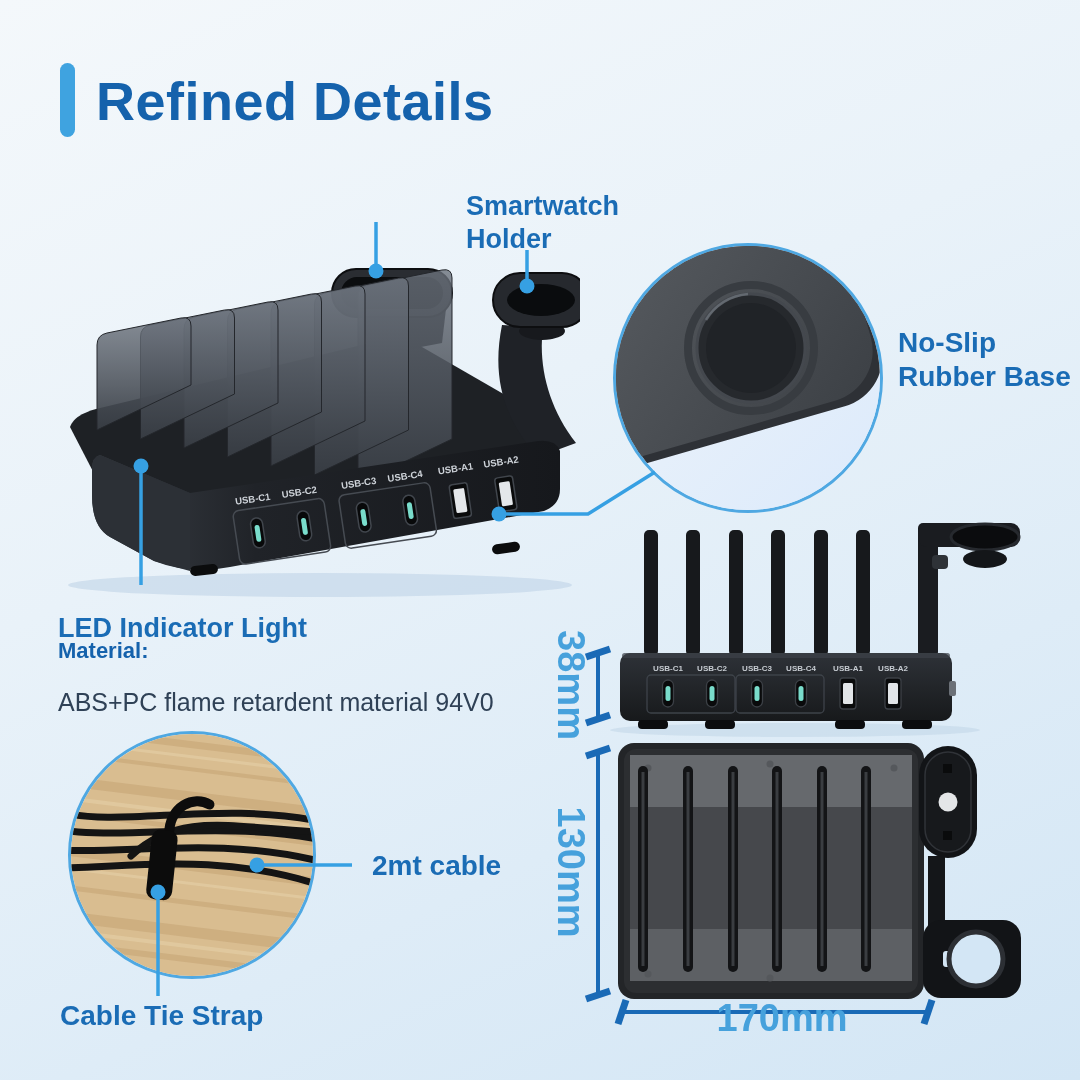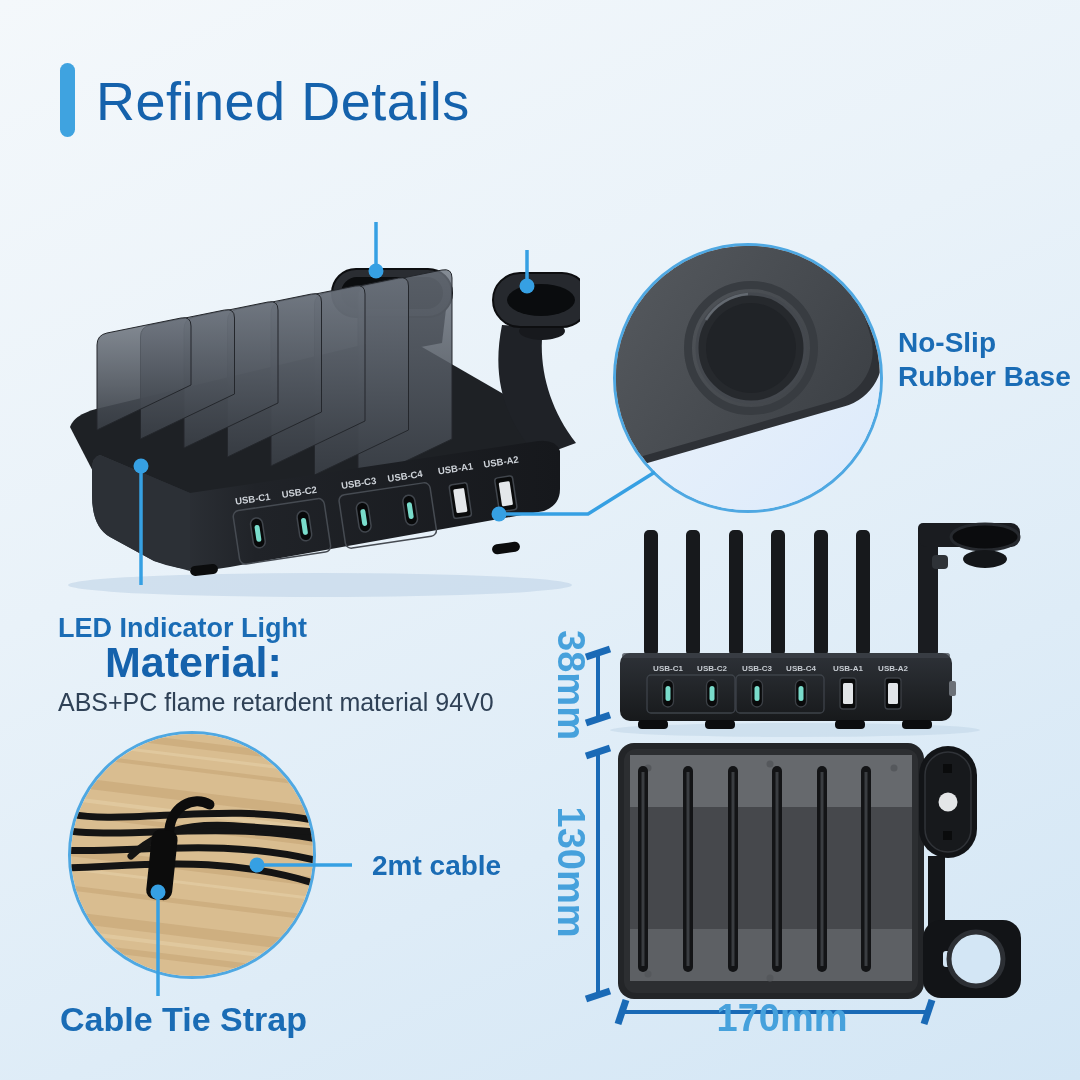--- a/index.html
+++ b/index.html
@@ -3,29 +3,29 @@
 <meta charset="utf-8">
 <style>
   html,body{margin:0;padding:0;}
   #canvas{
     position:relative;width:1080px;height:1080px;overflow:hidden;
     background:linear-gradient(155deg,#f4f8fb 0%,#e9f2f9 40%,#d3e6f5 100%);
     font-family:"Liberation Sans",sans-serif;
   }
   .abs{position:absolute;}
   .accent-bar{left:60px;top:63px;width:15px;height:74px;border-radius:8px;background:#3fa3e0;}
-  .page-title{left:96px;top:70px;font-size:54px;font-weight:400;color:#1562ac;letter-spacing:.5px;}
+  .page-title{left:96px;top:70px;font-size:54px;font-weight:700;color:#1562ac;letter-spacing:.5px;}
   .callout{font-size:27px;font-weight:700;color:#1a6cb5;line-height:1.22;}
   .co-earphone{left:270px;top:190px;width:180px;}
   .co-smartwatch{left:466px;top:190px;width:200px;}
   .co-noslip{left:898px;top:326px;width:185px;font-size:28px;}
   .co-led{left:58px;top:592px;width:320px;margin-top:20px;}
   .co-cable{left:372px;top:849px;width:220px;font-size:28px;}
-  .co-tie{left:60px;top:999px;width:260px;font-size:34px;}
-  .mat-heading{left:58px;top:638px;font-size:43px;font-weight:700;color:#1562ac;margin-left:47px;}
+  .co-tie{left:60px;top:999px;width:260px;font-size:28px;}
+  .mat-heading{left:58px;top:638px;font-size:22px;font-weight:700;color:#1562ac;}
   .mat-body{left:58px;top:688px;font-size:25px;font-weight:400;color:#2f4156;}
   .dim-text{font-size:38px;font-weight:700;color:#46a1dc;text-align:center;}
   .dim-h{left:507px;top:665px;width:130px;height:40px;transform:rotate(90deg);}
   .dim-d{left:497px;top:852px;width:150px;height:40px;transform:rotate(90deg);}
   .dim-w{left:692px;top:997px;width:180px;height:40px;}
   .inset{border-radius:50%;border:3px solid #4fa8e2;overflow:hidden;background:#e8f1f9;}
   .inset-rubber{left:613px;top:243px;width:264px;height:264px;}
   .inset-wood{left:68px;top:731px;width:242px;height:242px;}
   .z1{z-index:1}.z2{z-index:2}.z3{z-index:3}.z4{z-index:4}
   svg text{font-family:"Liberation Sans",sans-serif;}
@@ -312,20 +312,21 @@
     <g stroke="#1a6ab6" stroke-width="7" fill="none">
       <path d="M 586,657 L 610,649"></path>
         <path d="M 586,723 L 610,715"></path>
       <path d="M 586,756 L 610,748"></path>
         <path d="M 586,999 L 610,991"></path>
       <path d="M 618,1024 L 626,1000"></path>
         <path d="M 924,1024 L 932,1000"></path>
     </g>
   </svg>
 
+  <div class="abs callout co-smartwatch z4">Smartwatch Holder</div>
   <div class="abs callout co-noslip z4">No-Slip Rubber Base</div>
   <div class="abs callout co-led z4">LED Indicator Light</div>
   <div class="abs mat-heading z4">Material:</div>
   <div class="abs mat-body z4">ABS+PC flame retardent material 94V0</div>
   <div class="abs callout co-cable z4">2mt cable</div>
   <div class="abs callout co-tie z4">Cable Tie Strap</div>
 
   <div class="abs dim-text dim-h z4">38mm</div>
   <div class="abs dim-text dim-d z4">130mm</div>
   <div class="abs dim-text dim-w z4">170mm</div>

